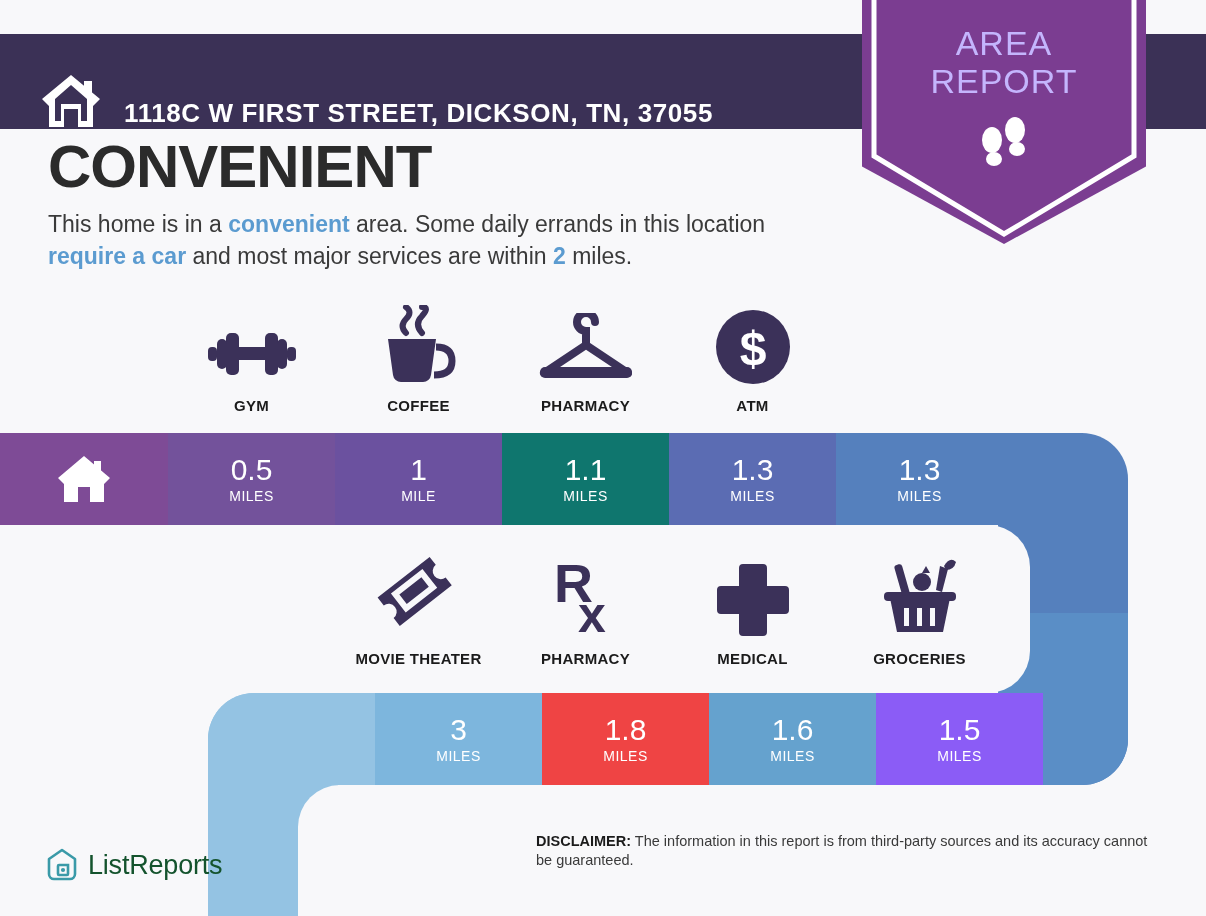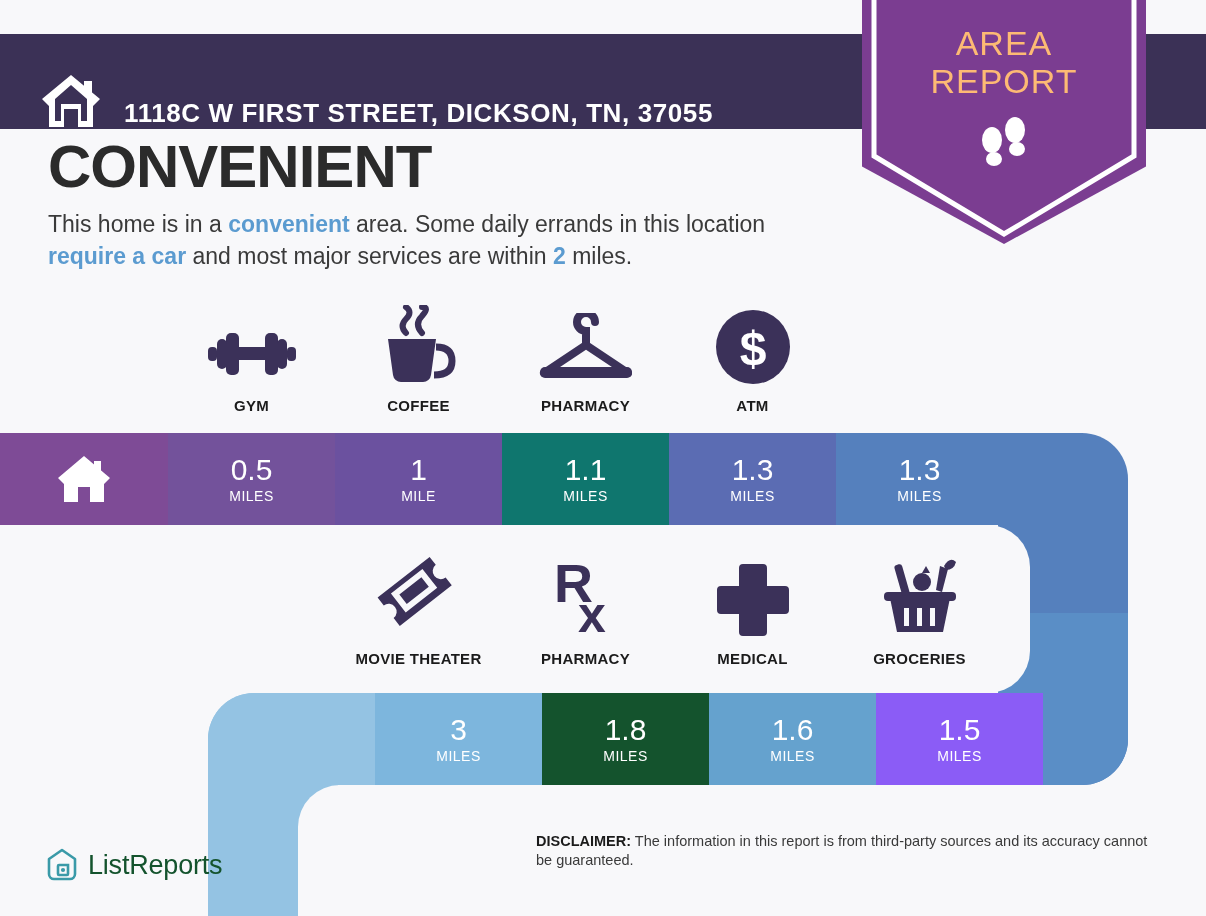--- a/index.html
+++ b/index.html
@@ -27,21 +27,21 @@
     position: absolute; left: 862px; top: -14px; width: 284px; height: 258px;
     background: #7b3d91;
     clip-path: polygon(0 0, 100% 0, 100% 70%, 50% 100%, 0 70%);
     display: flex; flex-direction: column; align-items: center;
   }
   .badge-frame {
     position: absolute; left: 870px; top: -14px; width: 268px; height: 252px;
     pointer-events: none;
   }
   .badge-title {
-    position: relative; margin-top: 38px; color: #fdba74; text-align: center;
+    position: relative; margin-top: 38px; color: #c4b5fd; text-align: center;
     font-size: 34px; font-weight: 400; line-height: 38px; letter-spacing: 1px;
     z-index: 3;
   }
   .badge-feet { position: relative; margin-top: 14px; width: 62px; height: 62px; z-index: 3; }
 
   
   .headline {
     position: absolute; left: 48px; top: 132px;
     font-size: 60px; font-weight: 700; color: #2b2b2b; letter-spacing: -1px;
   }
@@ -277,21 +277,21 @@
       <div class="iconlabel">GROCERIES</div>
     </div>
   </div>
 
   <div class="bar bar2">
     <div class="seg pad" style="background: rgb(148, 195, 227);"></div>
     <div class="seg" style="background: rgb(125, 182, 221);">
       <div class="seg-val">3</div>
       <div class="seg-unit">MILES</div>
     </div>
-    <div class="seg" style="background: #14532d;">
+    <div class="seg" style="background: #ef4444;">
       <div class="seg-val">1.8</div>
       <div class="seg-unit">MILES</div>
     </div>
     <div class="seg" style="background: rgb(101, 162, 206);">
       <div class="seg-val">1.6</div>
       <div class="seg-unit">MILES</div>
     </div>
     <div class="seg" style="background: #8b5cf6;">
       <div class="seg-val">1.5</div>
       <div class="seg-unit">MILES</div>

